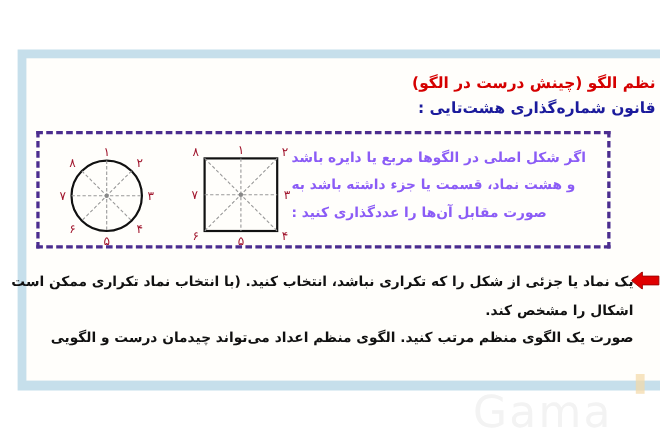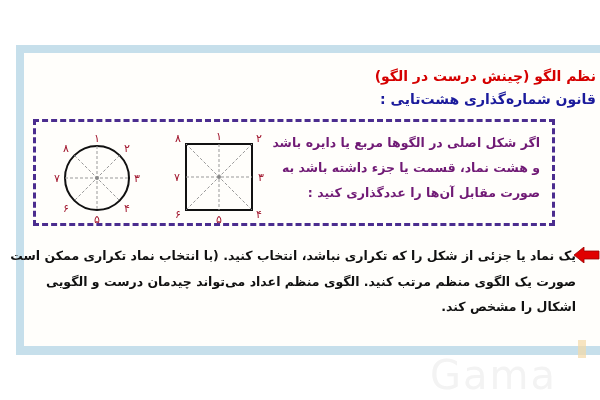--- a/index.html
+++ b/index.html
@@ -28,22 +28,22 @@
       direction: rtl; font-weight: bold; font-size: 14px; color: #1b1b9c;
       white-space: nowrap;
     }
     .dashed-box {
       position: absolute; left: 9px; top: 66px; width: 522px; height: 107px;
       border: 3px dashed #4b2d8f;
       box-sizing: border-box;
     }
     .box-text {
       position: absolute; right: 12px; top: 8px; width: 275px;
-      direction: rtl; text-align: right;
-      font-weight: bold; font-size: 12.5px; line-height: 25px; color: #701a75;
+      direction: rtl; text-align: left;
+      font-weight: bold; font-size: 12.5px; line-height: 25px; color: #8b5cf6;
     }
     .figure { position: absolute; top: 8px; }
     .fig-circle { left: 6px; width: 110px; height: 96px; }
     .fig-square { left: 128px; width: 110px; height: 96px; }
     .figure svg { width: 100%; height: 100%; }
     .para {
       position: absolute; right: 30px; top: 190px; width: 510px;
       direction: rtl; text-align: justify;
       font-weight: bold; font-size: 12.5px; line-height: 25.5px; color: #111;
     }
@@ -116,19 +116,19 @@
     </div>
 
     <div class="arrow">
       <svg viewBox="0 0 26 16" width="26" height="16">
         <polygon points="0,8 10,0 10,4 25,4 25,12 10,12 10,16" fill="#e00000" stroke="#900" stroke-width="0.8"></polygon>
       </svg>
     </div>
 
     <div class="para">
       <span class="line">یک نماد یا جزئی از شکل را که تکراری نباشد، انتخاب کنید. (با انتخاب نماد تکراری ممکن است</span>
+      <span class="line">اشکال را مشخص کند.</span>
       <span class="line">صورت یک الگوی منظم مرتب کنید. الگوی منظم اعداد می‌تواند چیدمان درست و الگویی</span>
-      <span class="line">اشکال را مشخص کند.</span>
     </div>
   </div>
 </div>
 <div class="corner-accent"></div>
 <div class="watermark">Gama</div>
 
 </body></html>

